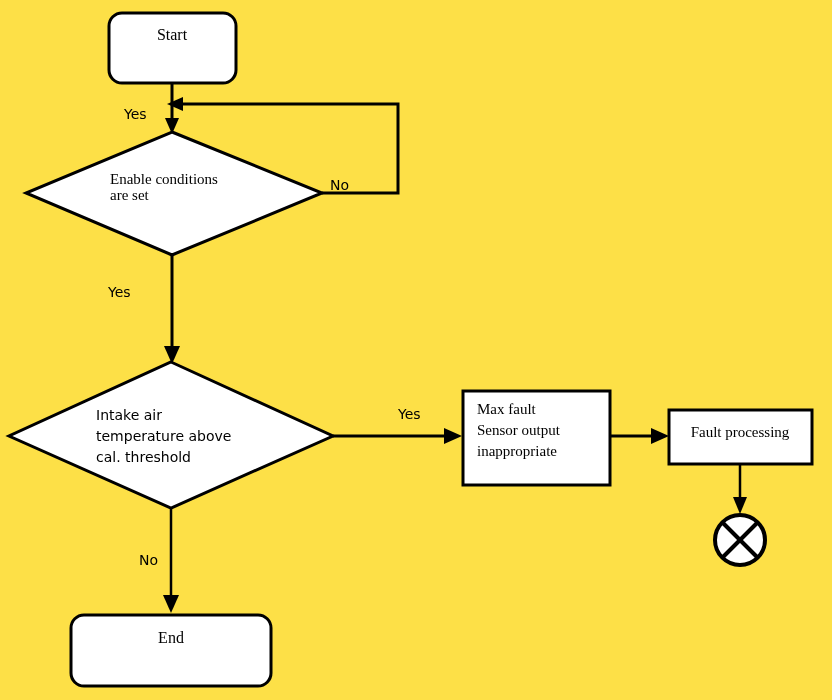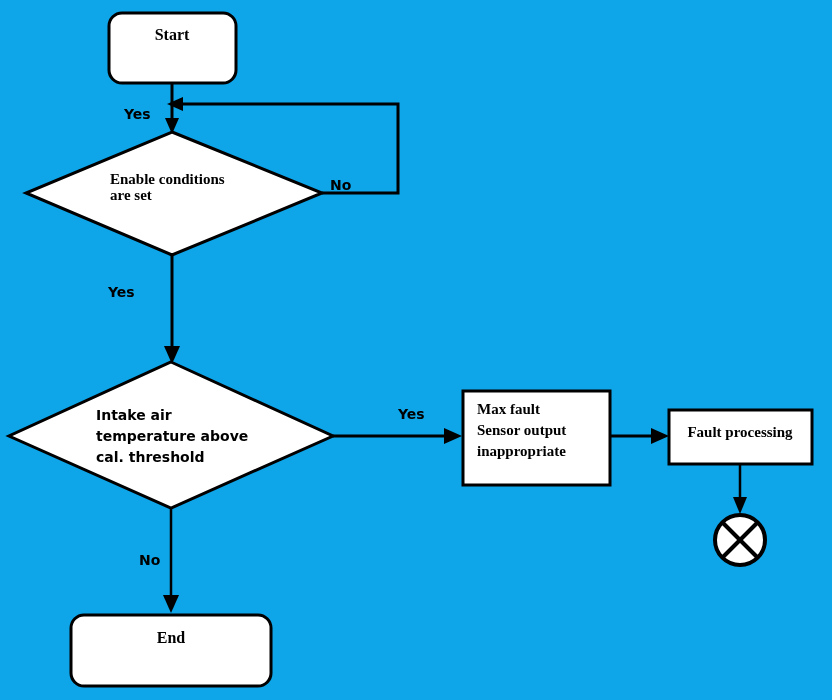--- a/index.html
+++ b/index.html
@@ -4,23 +4,22 @@
 <style>
   html, body {
     margin: 0;
     padding: 0;
     background: #ffffff;
   }
   #canvas {
     position: relative;
     width: 832px;
     height: 700px;
-    background: #0ea5e9;
+    background: #fde047;
     overflow: hidden;
-    font-weight: bold;
   }
   svg#flow {
     position: absolute;
     left: 0;
     top: 0;
     width: 832px;
     height: 700px;
   }
   .shape-stroke {
     fill: #ffffff;

